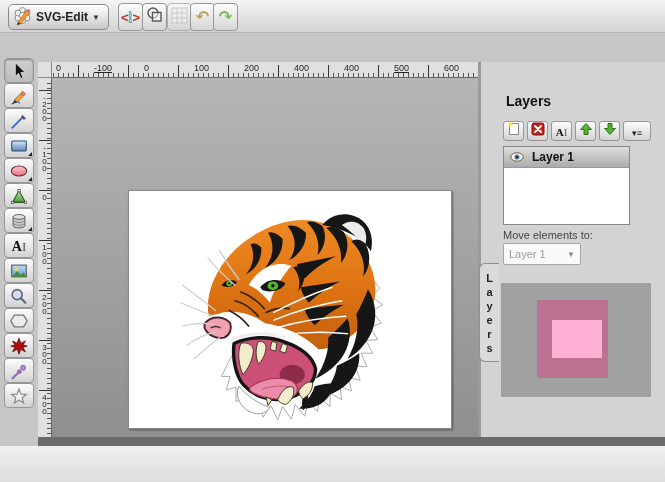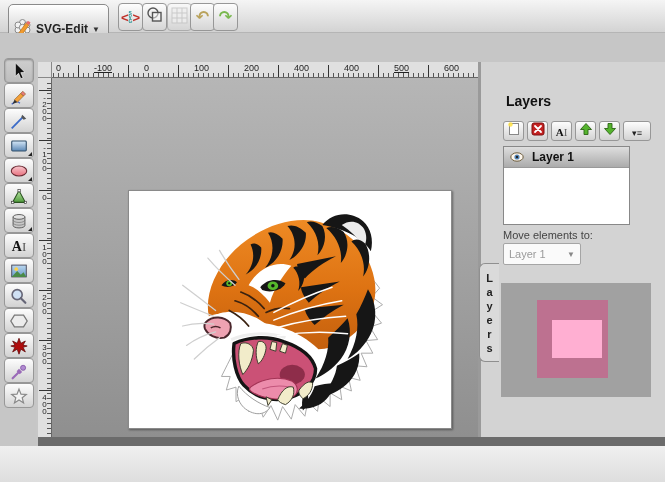--- a/index.html
+++ b/index.html
@@ -1,21 +1,21 @@
 <!DOCTYPE html>
 <html><head>
 <meta charset="utf-8">
 <style>
   html,body{margin:0;padding:0;background:#c7c7c7;font-family:"Liberation Sans","DejaVu Sans",sans-serif;}
   #window{position:relative;width:665px;height:482px;overflow:hidden;background:#c7c7c7;}
   .abs{position:absolute;}
 
   
   #menubar{left:0;top:0;width:665px;height:32px;background:linear-gradient(#f5f5f5,#d3d3d3);border-bottom:1px solid #b5b5b5;}
-  #logo-btn{left:8px;top:4px;height:24px;padding:12px 8px 0 4px;display:flex;align-items:center;gap:4px;
+  #logo-btn{left:8px;top:4px;height:24px;padding:0 8px 0 4px;display:flex;align-items:center;gap:4px;
     background:linear-gradient(#ffffff,#c9c9c9);border:1px solid #8a8a8a;border-radius:5px;cursor:pointer;box-shadow:0 1px 1px rgba(255,255,255,.7) inset;}
   #logo-btn .lbl{font-size:12px;font-weight:bold;color:#222;}
   #logo-btn .caret{font-size:8px;color:#333;}
   .mbtn{top:3px;width:23px;height:26px;background:linear-gradient(#fdfdfd,#d5d5d5);border:1px solid #979797;border-radius:4px;
     display:flex;align-items:center;justify-content:center;cursor:pointer;}
   .mbtn.disabled{opacity:.65;}
   .undo-glyph{font-size:16px;font-weight:bold;color:#b9a25b;line-height:1;}
   .redo-glyph{font-size:16px;font-weight:bold;color:#79b84e;line-height:1;}
   .src-icn{display:flex;align-items:center;gap:0;}
   .src-icn .br{color:#c03028;font-size:13px;font-weight:bold;line-height:1;}

